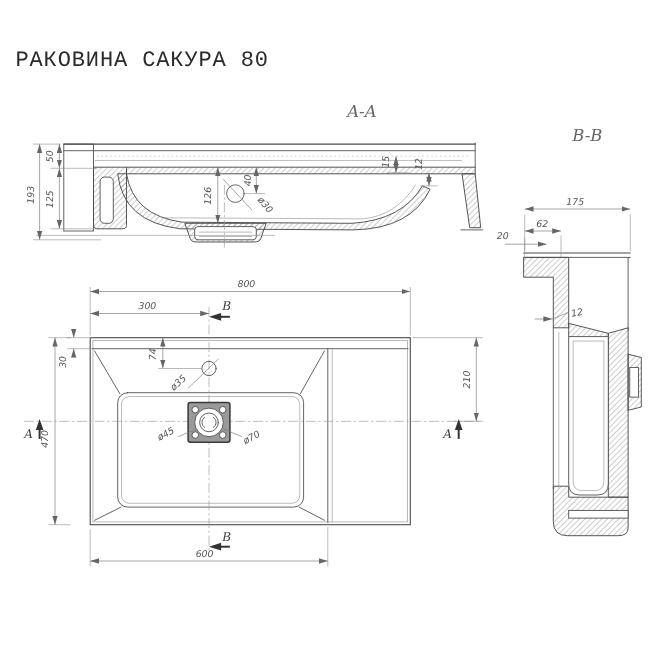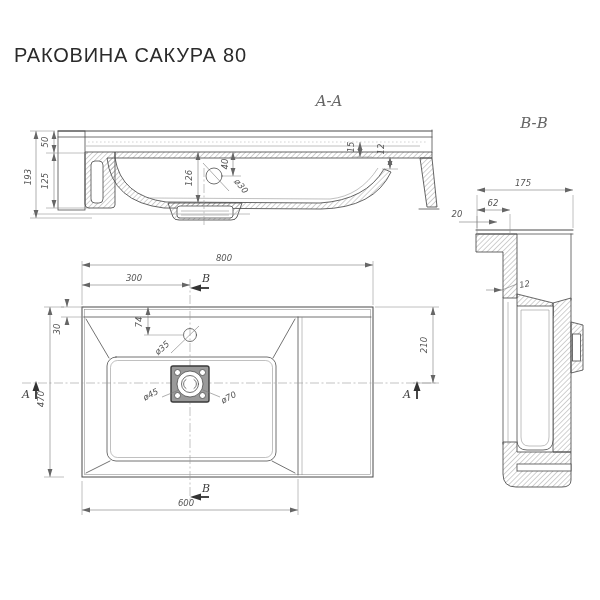--- a/index.html
+++ b/index.html
@@ -1,19 +1,19 @@
 <!DOCTYPE html>
 <html><head>
 <meta charset="utf-8">
 <style>
   html,body{margin:0;padding:0;background:#fff;}
   .page{position:relative;width:600px;height:600px;background:#ffffff;overflow:hidden;
         font-family:"Liberation Sans",sans-serif;}
   .title{position:absolute;left:14px;top:44px;font-size:20px;letter-spacing:.8px;
-         color:#2b2b2b;font-family:Liberation Sans, sans-serif;}
+         color:#2b2b2b;font-family:Liberation Mono, monospace;}
   svg{position:absolute;left:0;top:0;}
   .s1{stroke:#4a4a4a;stroke-width:1;fill:none;stroke-linecap:round;}
   .s2{stroke:#4f4f4f;stroke-width:.8;fill:none;stroke-linecap:round;}
   .thin{stroke:#8c8c8c;stroke-width:.55;fill:none;}
   .dim{stroke:#787878;stroke-width:.6;fill:none;}
   .hatch{fill:url(#hpat);stroke:#4a4a4a;stroke-width:.85;}
   .white{fill:#ffffff;stroke:#4a4a4a;stroke-width:.8;}
   .cl{stroke:#9a9a9a;stroke-width:.6;stroke-dasharray:9 2.5 2 2.5;fill:none;}
   .dot{stroke:#b0b0b0;stroke-width:.55;stroke-dasharray:1.6 2.4;fill:none;}
   text.d{font:italic 8.5px "DejaVu Sans",sans-serif;fill:#555;}

